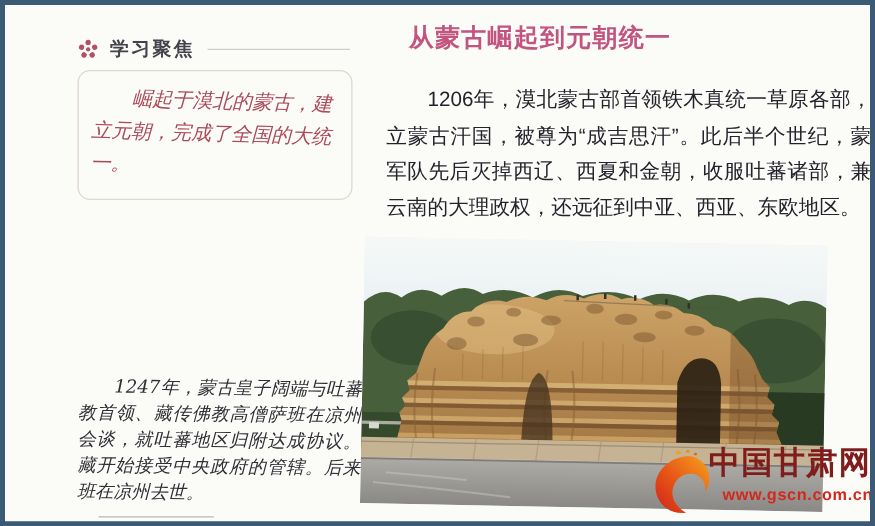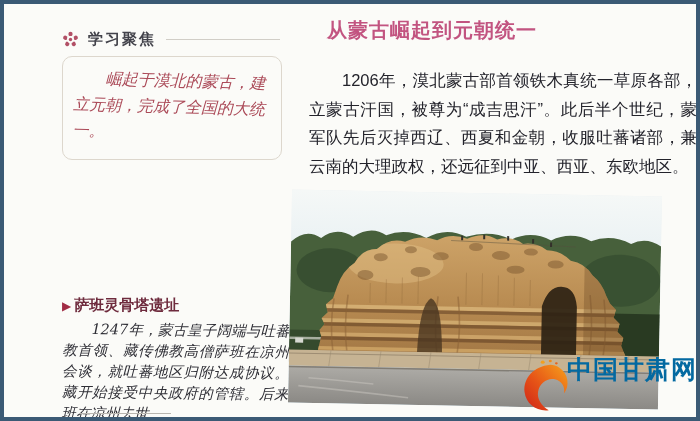--- a/index.html
+++ b/index.html
@@ -44,21 +44,21 @@
     position:absolute;left:286px;top:189px;width:370px;height:213px;
     transform:rotate(1.1deg);overflow:hidden;background:#eef2f3;
   }
   .photo svg{display:block;width:100%;height:100%;}
   
   .watermark{position:absolute;left:516px;top:340px;width:182px;height:76px;z-index:5;}
   .wm-logo{position:absolute;left:0;top:13px;width:50px;height:58px;}
   .wm-name{
     position:absolute;left:47px;top:9px;
     font-family:Liberation Serif, serif;
-    font-size:25px;font-weight:bold;color:#0369a1;letter-spacing:1px;white-space:nowrap;
+    font-size:25px;font-weight:bold;color:#7f1d1d;letter-spacing:1px;white-space:nowrap;
   }
   .wm-url{
     position:absolute;left:58px;top:44px;
     font-size:13px;font-weight:bold;color:#d2281c;letter-spacing:.5px;white-space:nowrap;
   }
 </style>
 </head>
 <body>
 
 <div class="frame">
@@ -81,23 +81,20 @@
       </svg>
       <span class="focus-title">学习聚焦</span>
       <span class="focus-rule"></span>
     </div>
     <div class="focus-panel">
       <div class="focus-body">崛起于漠北的蒙古，建立元朝，完成了全国的大统一。</div>
     </div>
   </div>
 
   <div class="note">
-    <div class="note-title-row">
-      <span class="note-marker">▶</span><span>萨班灵骨塔遗址</span>
-    </div>
     <div class="note-body">1247年，蒙古皇子阔端与吐蕃宗教首领、藏传佛教高僧萨班在凉州②会谈，就吐蕃地区归附达成协议。西藏开始接受中央政府的管辖。后来萨班在凉州去世。</div>
   </div>
   <div class="footnote-rule"></div>
 
   <h1 class="main-title">从蒙古崛起到元朝统一</h1>
   <p class="main-para">1206年，漠北蒙古部首领铁木真统一草原各部，建立蒙古汗国，被尊为“成吉思汗”。此后半个世纪，蒙古军队先后灭掉西辽、西夏和金朝，收服吐蕃诸部，兼并云南的大理政权，还远征到中亚、西亚、东欧地区。</p>
 
   <div class="photo">
     <svg viewBox="0 0 370 213" preserveAspectRatio="none">
       <defs>
@@ -233,15 +230,16 @@
         </linearGradient>
       </defs>
       <path d="M40,8 C18,10 4,26 6,44 C8,60 22,70 38,68 C28,62 22,53 24,43
                C26,32 36,25 46,27 C55,29 60,37 58,46 C66,36 64,20 52,12
                C48,9 44,8 40,8 Z" fill="url(#swirl)"></path>
       <ellipse cx="30" cy="4.5" rx="2.6" ry="2" fill="#f2a01f"></ellipse>
       <ellipse cx="40" cy="3" rx="2" ry="1.6" fill="#ef8b1d"></ellipse>
       <ellipse cx="48" cy="6" rx="1.8" ry="1.5" fill="#e8641c"></ellipse>
     </svg>
     <div class="wm-name">中国甘肃网</div>
+    <div class="wm-url">www.gscn.com.cn</div>
   </div>
 
 </div>
 
 </body></html>

